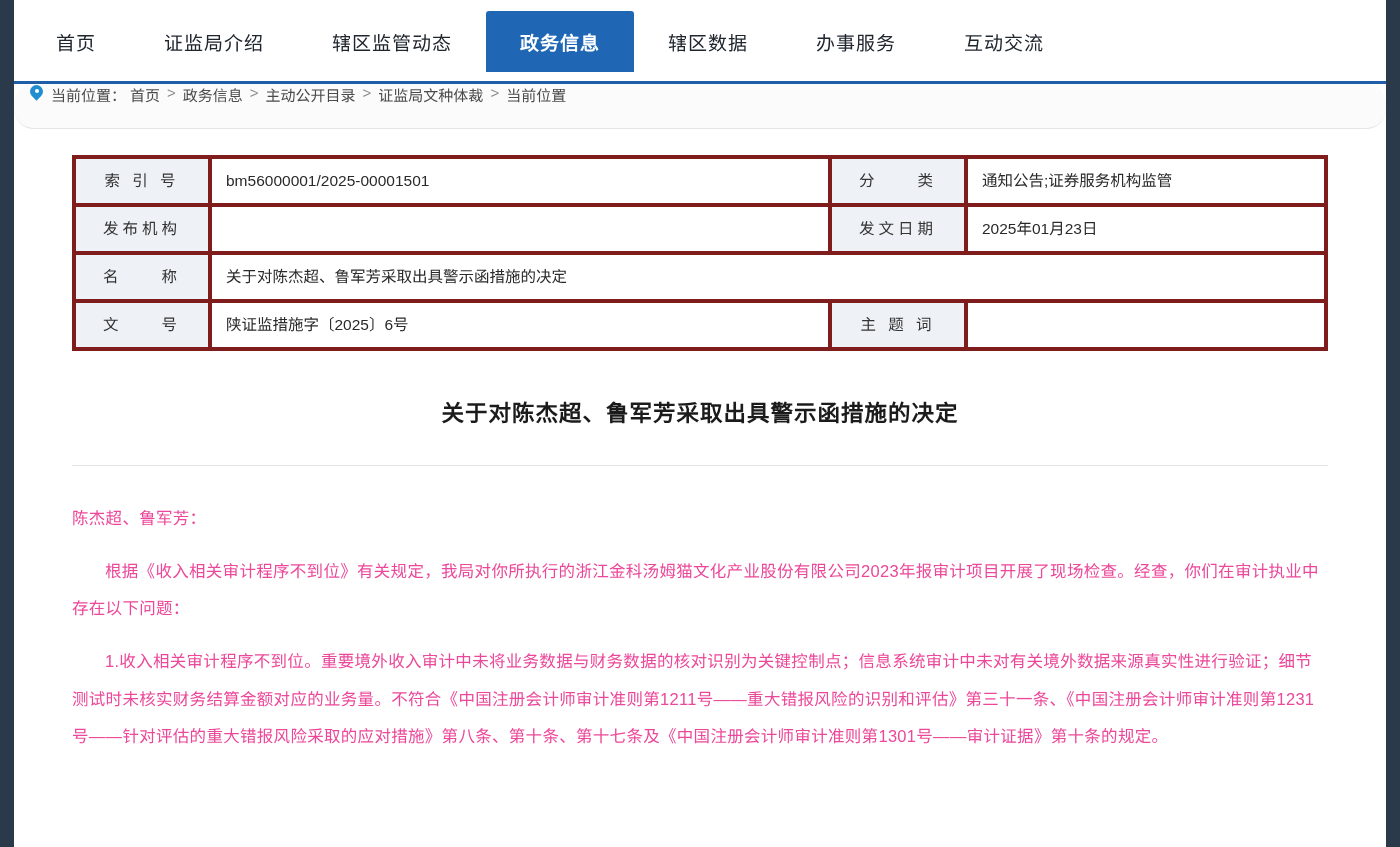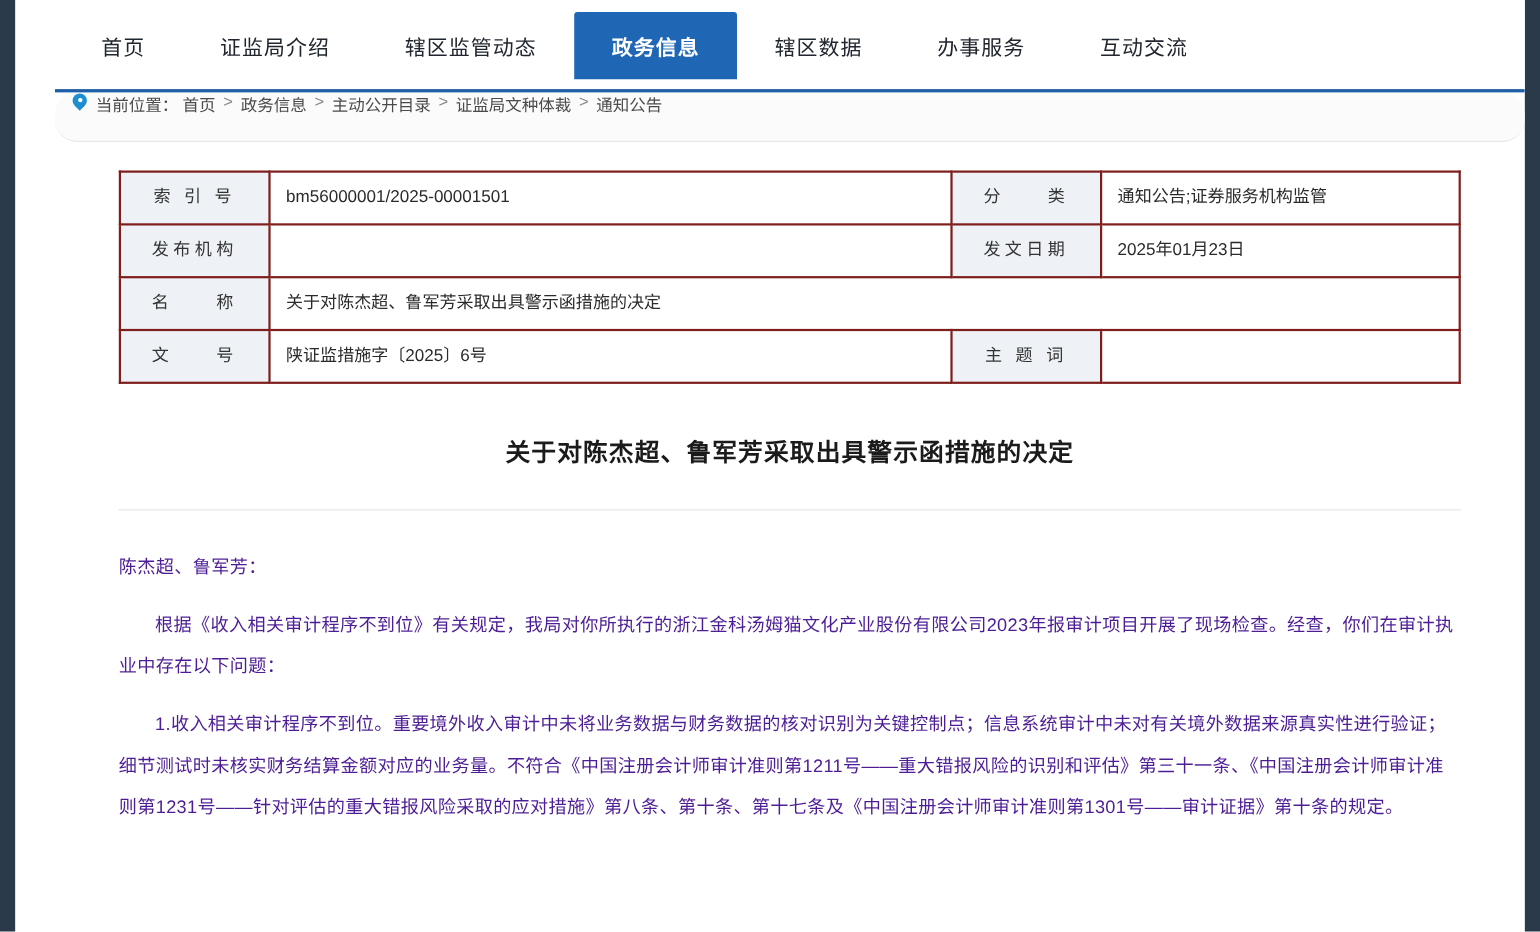--- a/index.html
+++ b/index.html
@@ -29,21 +29,20 @@
   .edge.left { left: 0; }
   .edge.right { right: 0; }
 
   .content-frame {
     position: absolute;
     left: 14px;
     top: 0;
     width: 1372px;
     height: 847px;
     background: #ffffff;
-    padding-left: 36px;
   }
 
   
   .nav {
     position: relative;
     height: 84px;
     background: #ffffff;
     border-bottom: 3px solid #1e5fa8;
     display: flex;
     align-items: stretch;
@@ -116,21 +115,21 @@
 
   
   table.info {
     width: 100%;
     border-collapse: collapse;
     table-layout: fixed;
     font-size: 15.5px;
     color: #2a2a2a;
   }
   table.info td {
-    border: 2px solid #7f1d1d;
+    border: 4px solid #7f1d1d;
     height: 48px;
     padding: 6px 14px;
     vertical-align: middle;
     line-height: 1.5;
   }
   td.lbl {
     background: #eef2f6;
     text-align: center;
     color: #333333;
     letter-spacing: 4px;
@@ -152,21 +151,21 @@
     letter-spacing: 1px;
   }
   .divider {
     border-top: 1px solid #e3e3e3;
     margin: 0 0 34px 0;
   }
 
   
   .body-text {
     font-size: 16.5px;
-    color: #4c1d95;
+    color: #ec4899;
     line-height: 2.25;
     letter-spacing: 0.3px;
   }
   .body-text p { margin: 0 0 16px 0; }
   .indent { text-indent: 2em; }
 </style>
 </head>
 <body>
 
 <div class="page">
@@ -190,21 +189,21 @@
       <span class="pin-icon"></span>
       <span class="bc-label">当前位置：</span>
       <span class="bc-link">首页</span>
       <span class="bc-sep">&gt;</span>
       <span class="bc-link">政务信息</span>
       <span class="bc-sep">&gt;</span>
       <span class="bc-link">主动公开目录</span>
       <span class="bc-sep">&gt;</span>
       <span class="bc-link">证监局文种体裁</span>
       <span class="bc-sep">&gt;</span>
-      <span class="bc-link">通知公告</span>
+      <span class="bc-link">当前位置</span>
     </div>
 
     <div class="main">
 
       <table class="info">
         <tbody>
           <tr>
             <td class="lbl w-idx">索 引 号</td>
             <td class="val w-val1">bm56000001/2025-00001501</td>
             <td class="lbl w-lbl2">分　　类</td>

